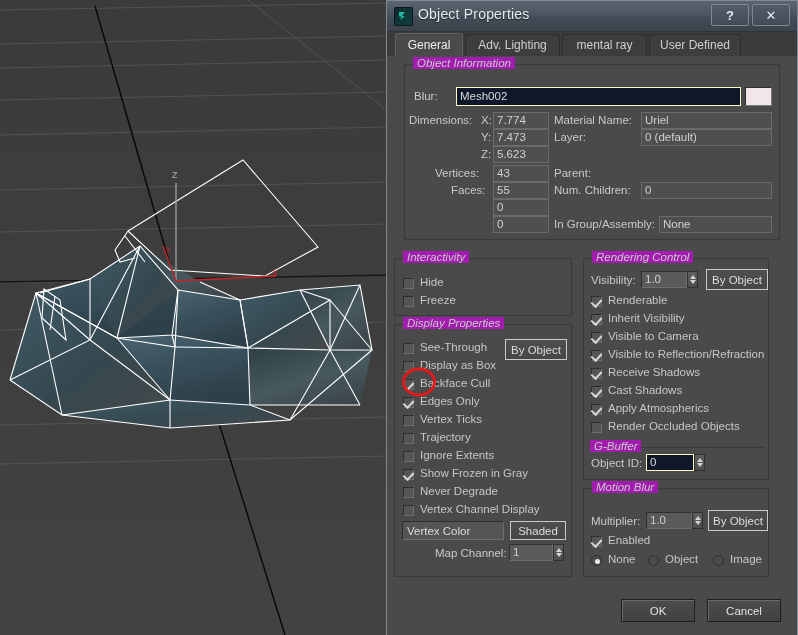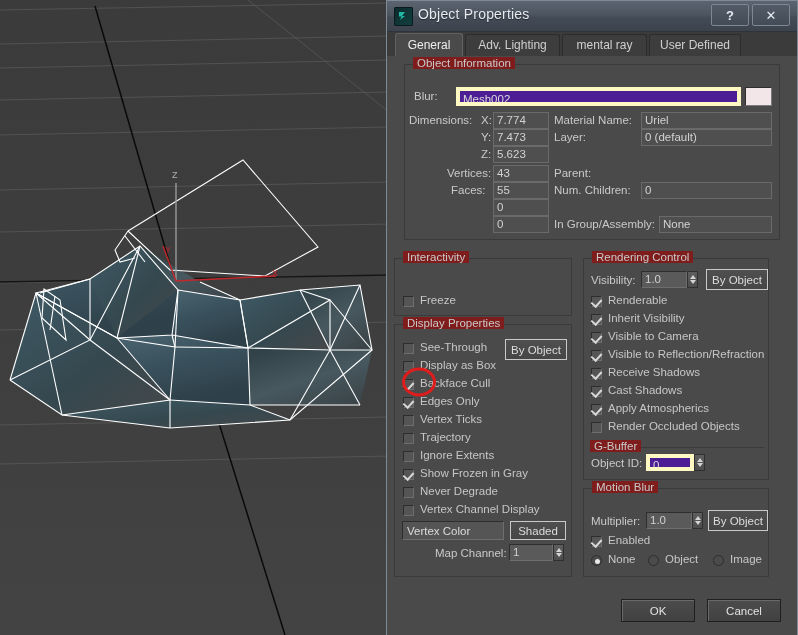--- a/index.html
+++ b/index.html
@@ -43,32 +43,32 @@
        border:1px solid #2c2c2c;border-bottom:none;
        border-radius:3px 3px 0 0;box-sizing:border-box;cursor:pointer;}
   .tab.active{background:#4a4a4a;color:#eeeeee;border-color:#616161;top:1px;height:23px;line-height:22px;}
 
   
   #body{position:absolute;left:0;top:55px;width:410px;height:579px;background:#4a4a4a;}
 
   
   .grp{position:absolute;border:1px solid #3a3a3a;border-top-color:#3a3a3a;
        box-sizing:border-box;}
-  .grp>.cap{position:absolute;top:-8px;left:8px;padding:0 4px;background:#7f1d1d;
-            font-size:11.5px;color:#c9c9c9;white-space:nowrap;}
+  .grp>.cap{position:absolute;top:-8px;left:8px;padding:0 4px;background:#a21caf;
+            font-size:11.5px;color:#c9c9c9;white-space:nowrap;font-style:italic;}
 
   .lbl{position:absolute;font-size:11.5px;color:#c9c9c9;white-space:nowrap;}
 
   
   .fld{position:absolute;box-sizing:border-box;background:#555555;
        border:1px solid #2e2e2e;border-right-color:#6d6d6d;border-bottom-color:#6d6d6d;
        font-size:11.5px;color:#dadada;padding:0 0 0 3px;line-height:15px;height:17px;
        white-space:nowrap;overflow:hidden;}
   .fld.ro{background:#4f4f4f;color:#d2d2d2;border:1px solid #6a6a6a;}
-  .fld.dk{background:#4c1d95;border:4px solid #fef9c3;}
+  .fld.dk{background:#0f172a;border:1px solid #fef9c3;}
   .fld.spin{background:#5a5a5a;color:#cfcfcf;}
 
   .swatch{position:absolute;box-sizing:border-box;background:#f2e6e8;
           border:1px solid #2e2e2e;border-right-color:#7a7a7a;border-bottom-color:#7a7a7a;}
 
   
   .spinbox{position:absolute;width:11px;height:17px;box-sizing:border-box;
            background:linear-gradient(180deg,#5e5e5e,#4d4d4d);
            border:1px solid #303030;cursor:pointer;}
   .spinbox .up,.spinbox .dn{position:absolute;left:2px;width:0;height:0;
@@ -248,21 +248,21 @@
         <div class="swatch" style="left:340px;top:22px;width:27px;height:19px;"></div>
 
         <span class="lbl" style="left:4px;top:49px;">Dimensions:</span>
         <span class="lbl" style="left:76px;top:49px;">X:</span>
         <div class="fld ro" style="left:88px;top:47px;width:56px;">7.774</div>
         <span class="lbl" style="left:76px;top:66px;">Y:</span>
         <div class="fld ro" style="left:88px;top:64px;width:56px;">7.473</div>
         <span class="lbl" style="left:76px;top:83px;">Z:</span>
         <div class="fld ro" style="left:88px;top:81px;width:56px;">5.623</div>
 
-        <span class="lbl" style="left:42px;top:102px;">Vertices:</span>
+        <span class="lbl" style="left:30px;top:102px;">Vertices:</span>
         <div class="fld ro" style="left:88px;top:100px;width:56px;">43</div>
         <span class="lbl" style="left:46px;top:119px;text-align:right;">Faces:</span>
         <div class="fld ro" style="left:88px;top:117px;width:56px;">55</div>
         <div class="fld ro" style="left:88px;top:134px;width:56px;">0</div>
         <div class="fld ro" style="left:88px;top:151px;width:56px;">0</div>
 
         <span class="lbl" style="left:149px;top:49px;">Material Name:</span>
         <div class="fld ro" style="left:236px;top:47px;width:131px;">Uriel</div>
         <span class="lbl" style="left:149px;top:66px;">Layer:</span>
         <div class="fld ro" style="left:236px;top:64px;width:131px;">0 (default)</div>
@@ -270,20 +270,24 @@
         <span class="lbl" style="left:149px;top:102px;">Parent:</span>
         <span class="lbl" style="left:149px;top:119px;">Num. Children:</span>
         <div class="fld ro" style="left:236px;top:117px;width:131px;">0</div>
 
         <span class="lbl" style="left:149px;top:153px;">In Group/Assembly:</span>
         <div class="fld ro" style="left:254px;top:151px;width:113px;">None</div>
       </div>
 
       <div class="grp" style="left:7px;top:202px;width:178px;height:58px;">
         <span class="cap">Interactivity</span>
+        <div class="cbrow" style="left:8px;top:17px;width:150px;">
+          <span class="cb" style="left:0;top:2px;"></span>
+          <span class="t">Hide</span>
+        </div>
         <div class="cbrow" style="left:8px;top:35px;width:150px;">
           <span class="cb" style="left:0;top:2px;"></span>
           <span class="t">Freeze</span>
         </div>
       </div>
 
       <div class="grp" style="left:7px;top:268px;width:178px;height:253px;">
         <span class="cap">Display Properties</span>
 
         <div class="pb thin" style="left:110px;top:14px;width:62px;height:21px;line-height:20px;">By Object</div>

